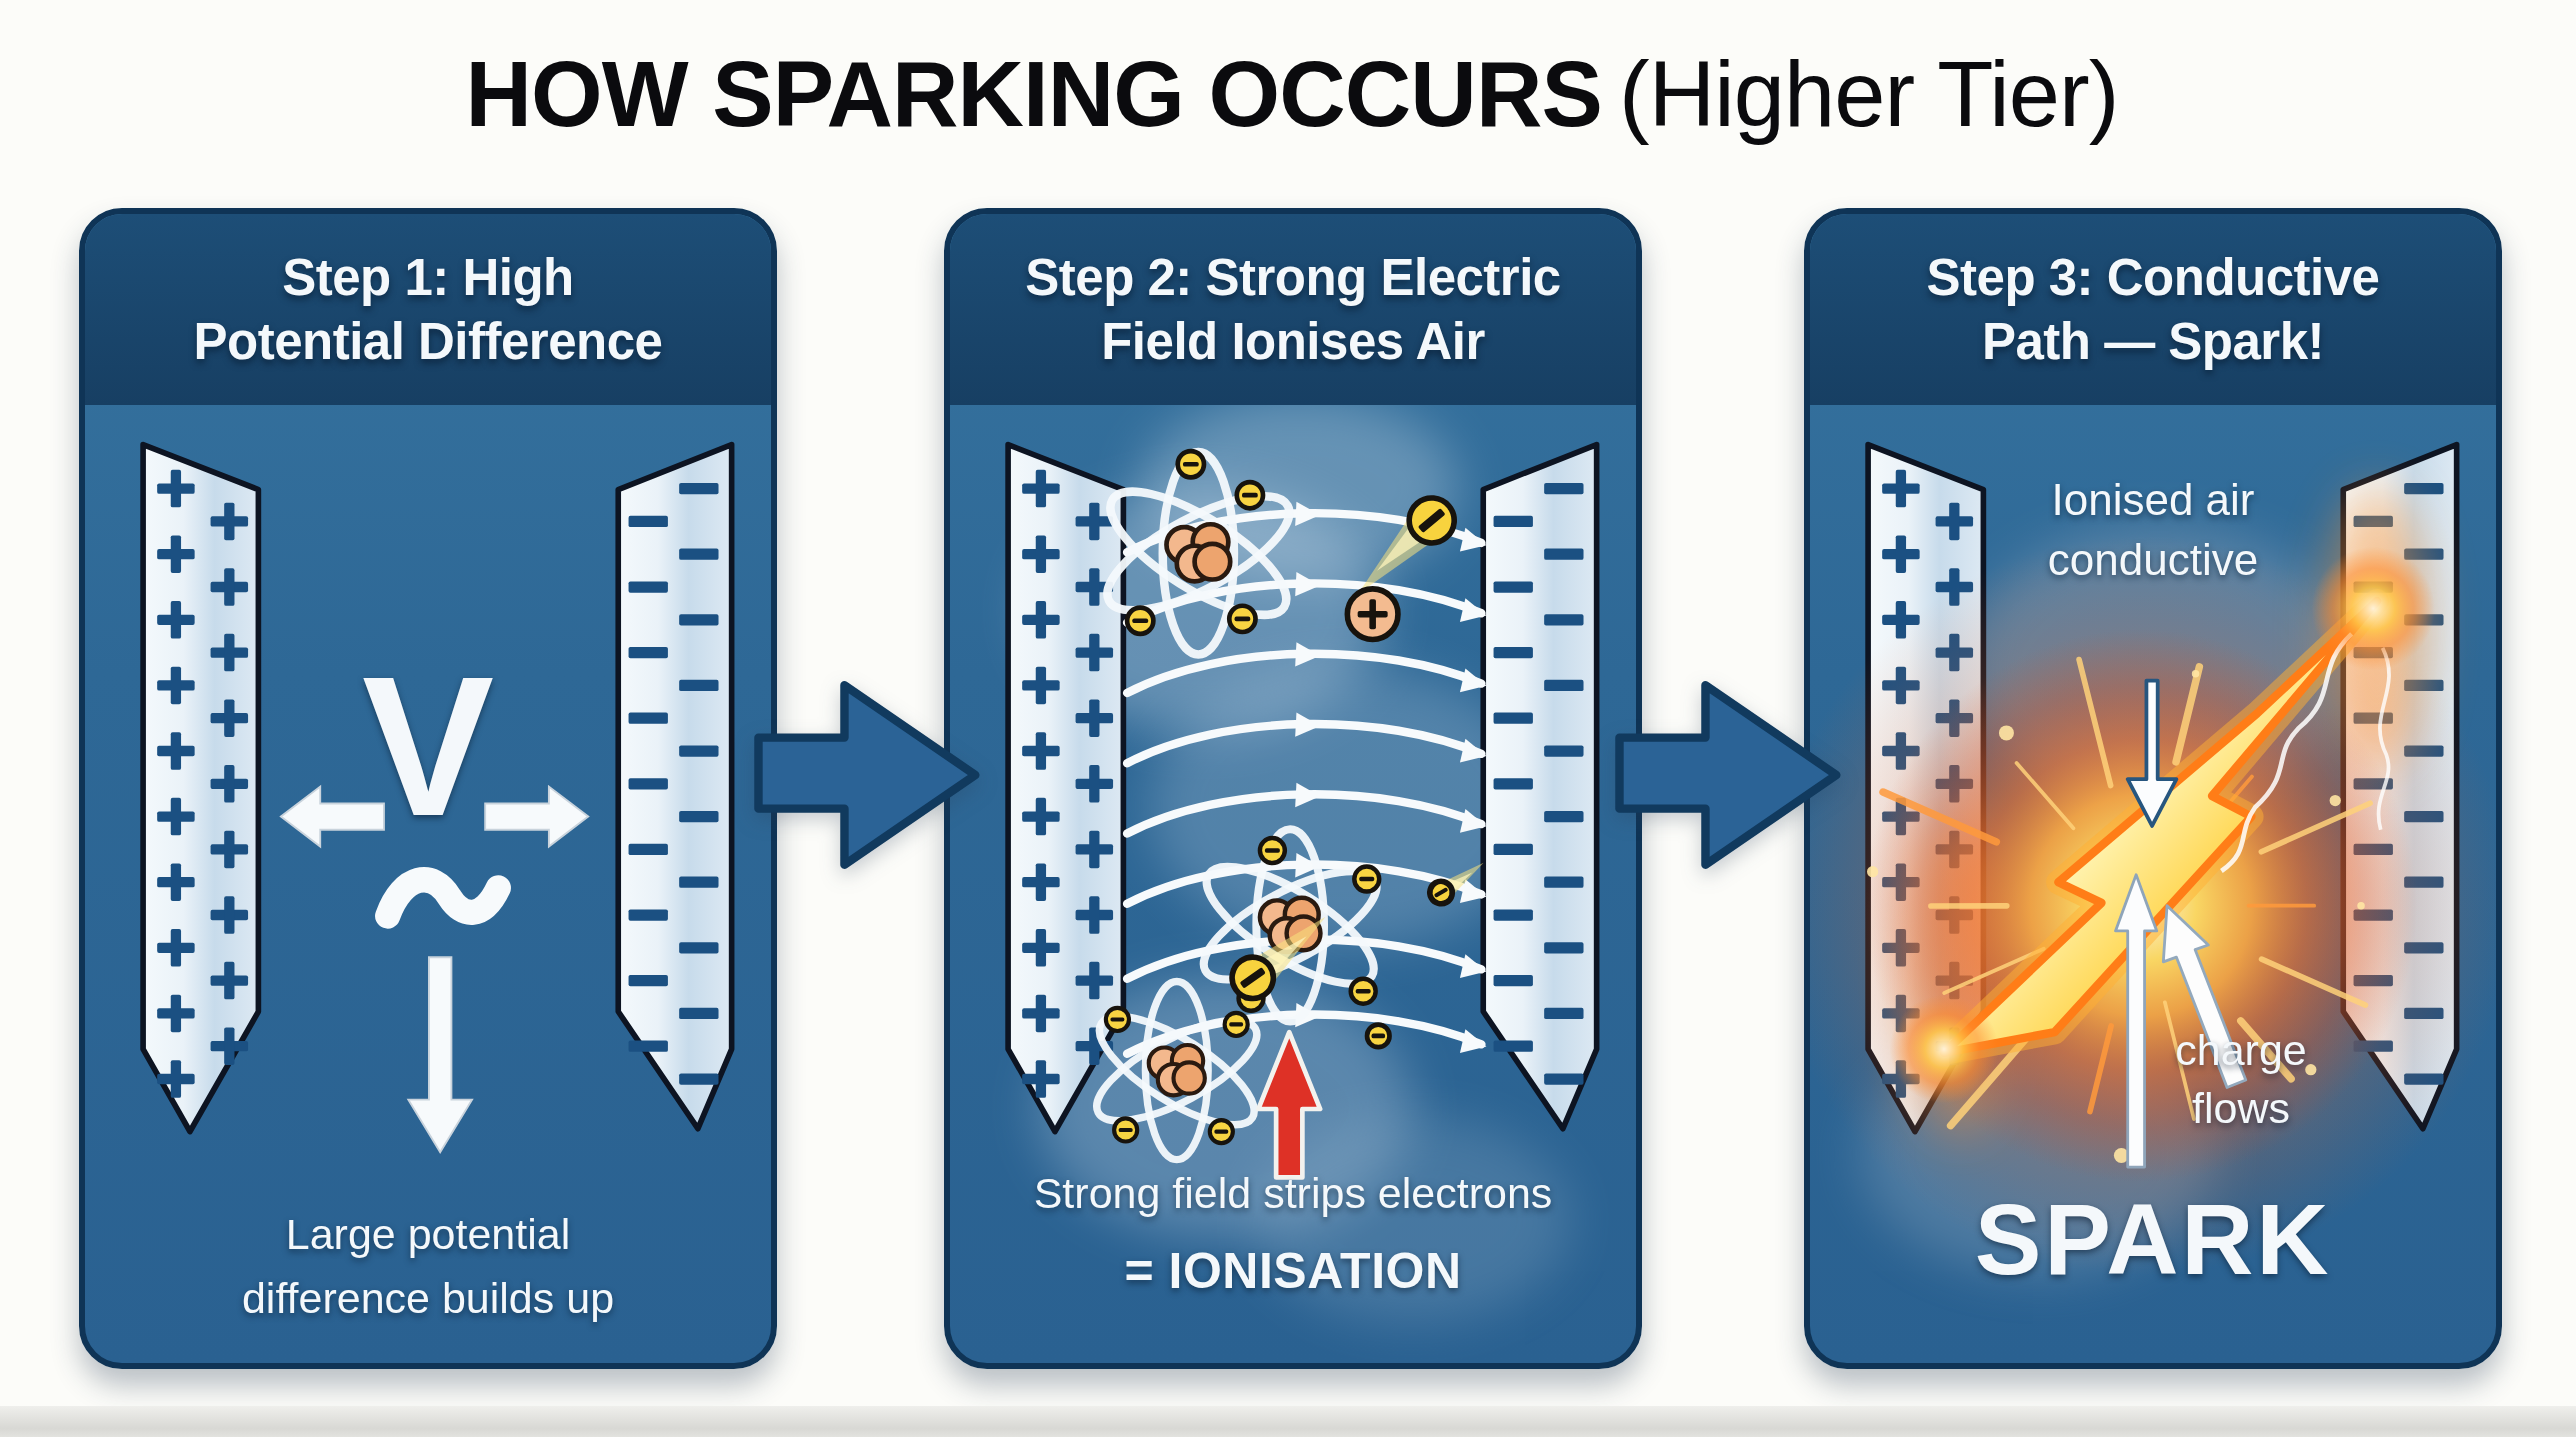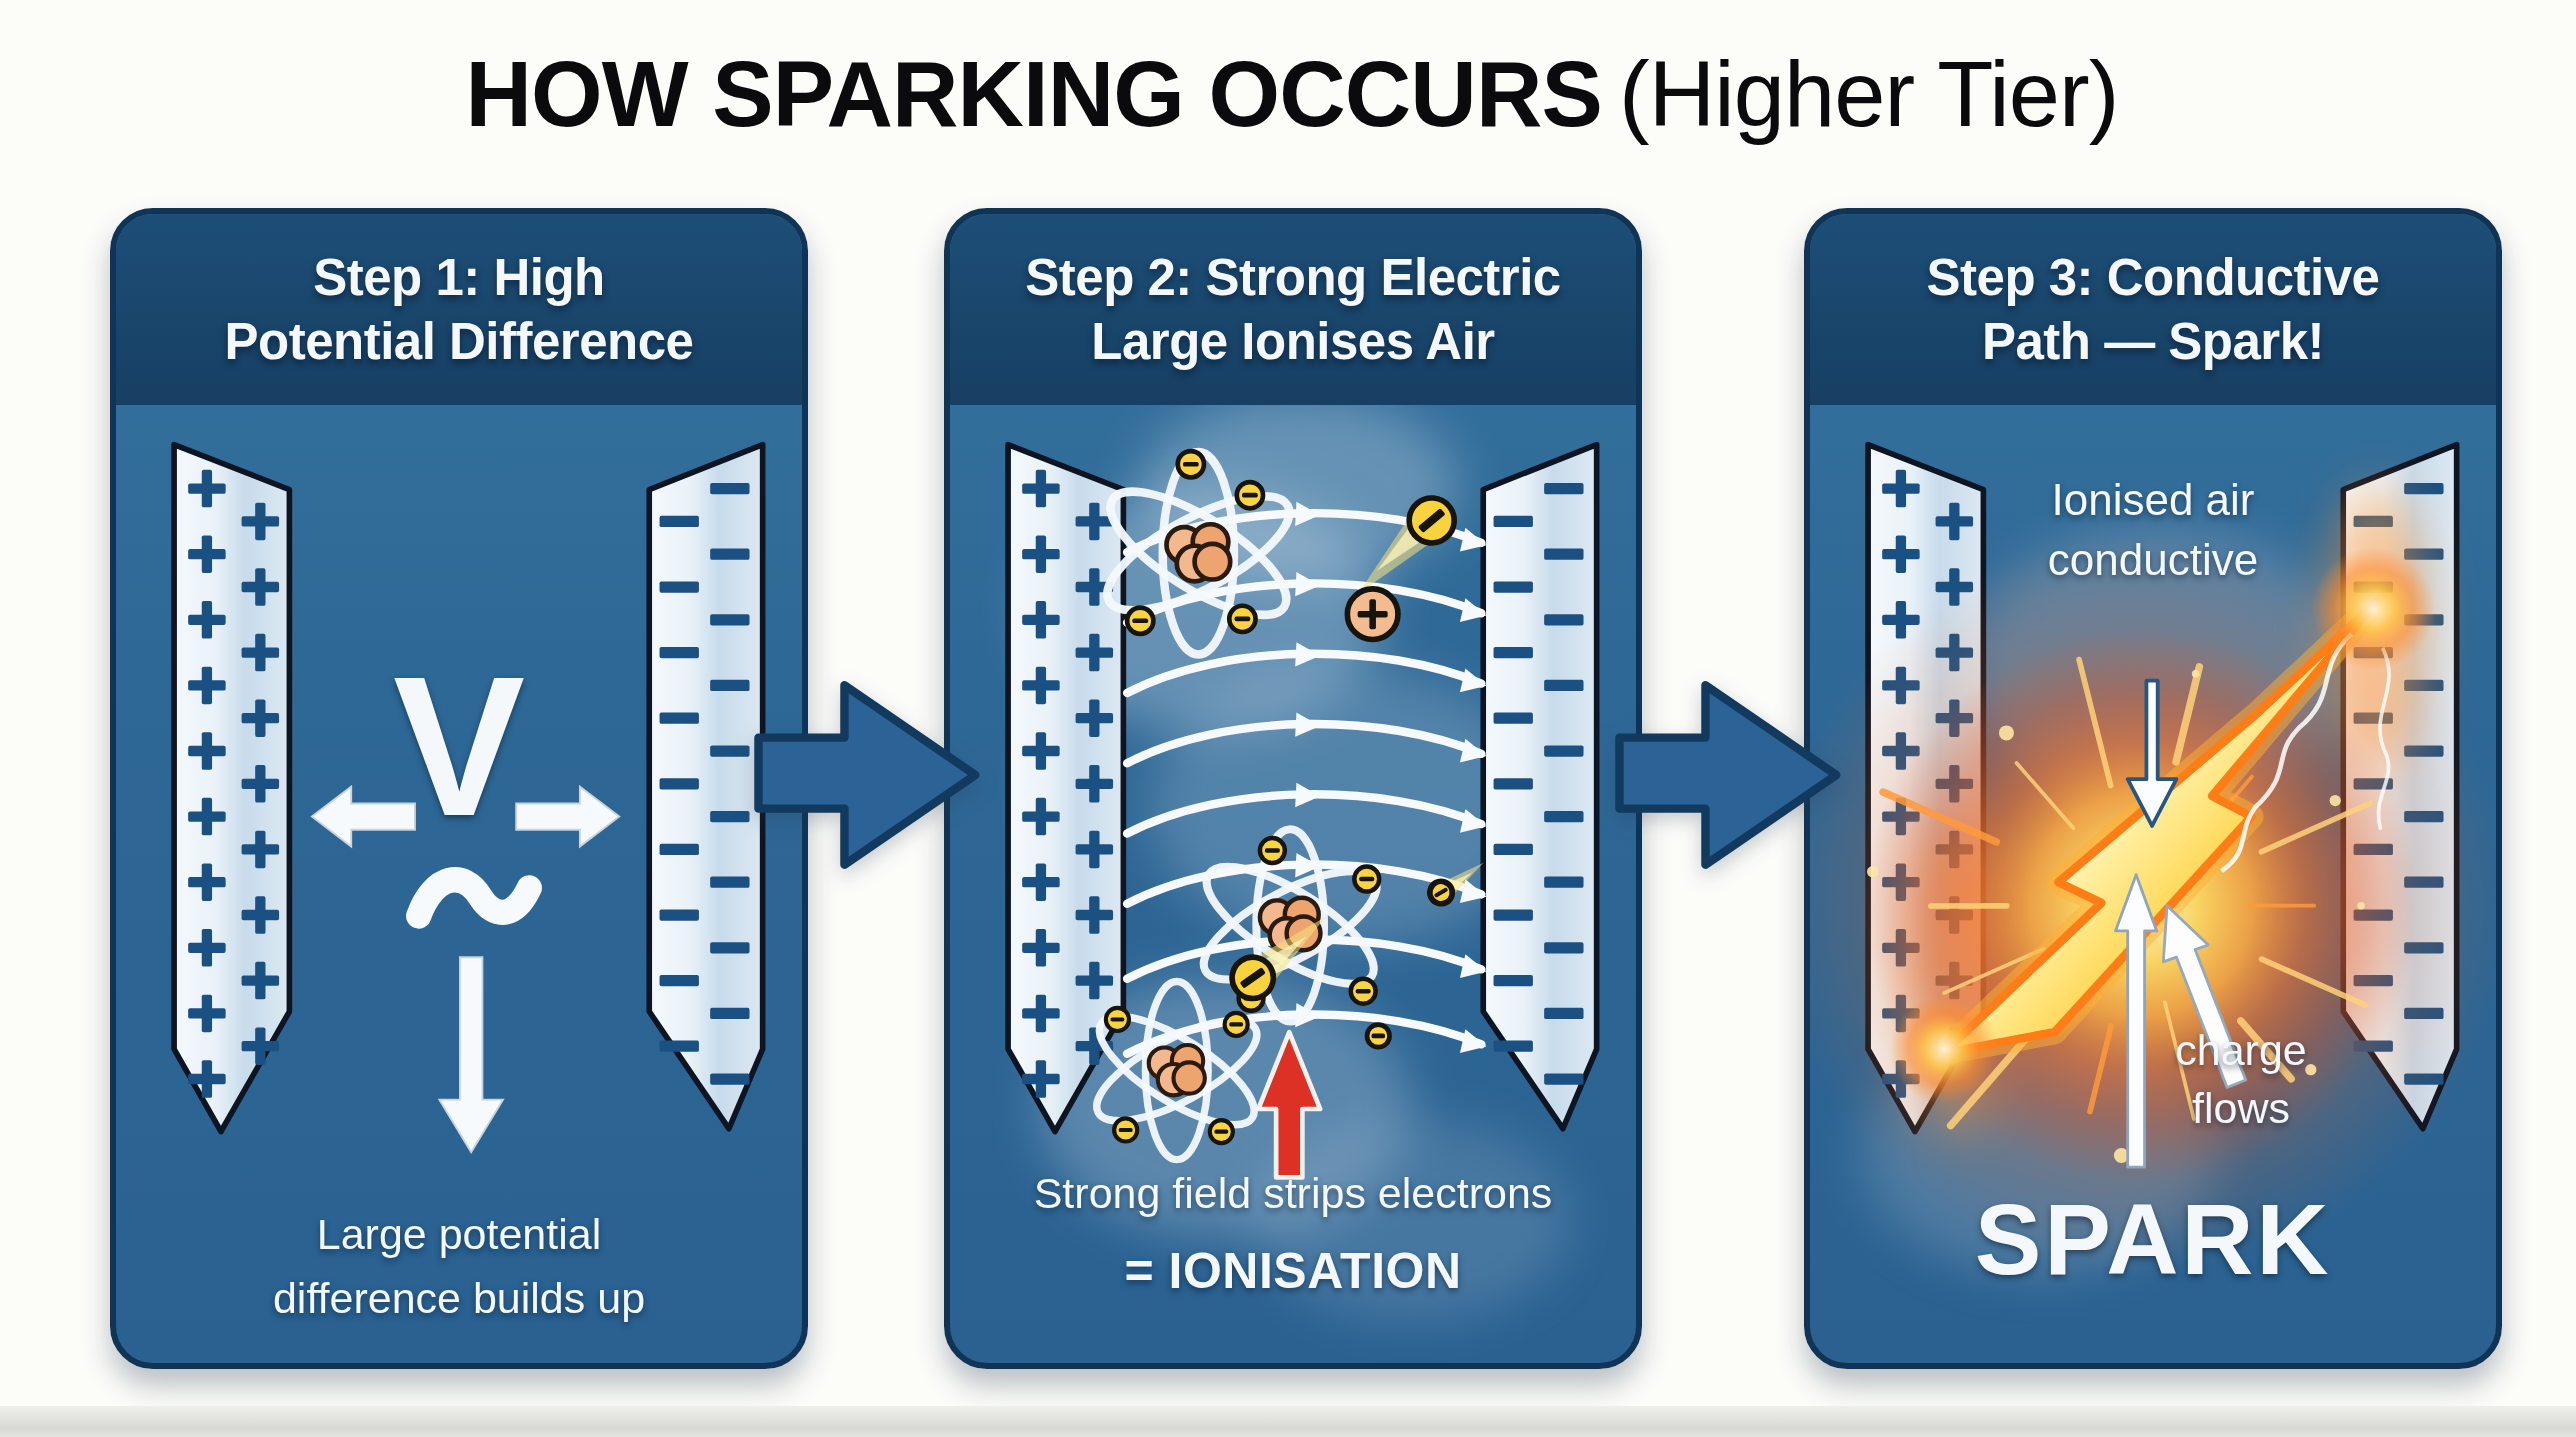--- a/index.html
+++ b/index.html
@@ -7,21 +7,21 @@
         font-family:Liberation Sans, sans-serif;background:#fcfcf9;padding-left:8px;}
   .title{position:absolute;top:43px;left:0;right:0;margin:0;text-align:center;
          font-size:92px;line-height:103px;letter-spacing:-0.9px;color:#0b0b0e;}
   .t-bold{font-weight:700;}
   .t-reg{font-weight:400;margin-left:17px;}
 
   .panel{position:absolute;top:208px;width:698px;height:1161px;box-sizing:border-box;
          background:linear-gradient(180deg,#36739f 0%,#2e6896 40%,#2a6191 100%);
          border:6.6px solid #0f3456;border-radius:43px;overflow:hidden;
          box-shadow:0 17px 28px rgba(35,55,80,.30);}
-  .p1{left:79px;margin-left:31px;} .p2{left:944px;} .p3{left:1804px;}
+  .p1{left:79px;} .p2{left:944px;} .p3{left:1804px;}
 
   .art{position:absolute;inset:0;width:100%;height:100%;z-index:1;}
 
   .phead{position:absolute;top:0;left:0;right:0;height:191px;z-index:3;
          background:linear-gradient(180deg,#1d4e77 0%,#173f63 100%);
          display:flex;flex-direction:column;justify-content:center;align-items:center;
          color:#f4f8fb;font-size:51px;font-weight:700;line-height:64px;letter-spacing:-0.5px;
          text-shadow:0 3.7px 7.5px rgba(4,18,36,.55);}
 
   .overlay{position:absolute;left:0;right:0;z-index:4;text-align:center;color:#f4f8fb;
@@ -325,21 +325,21 @@
         <rect x="456.8" y="881.5" width="14.399999999999999" height="5" rx="2" fill="#17130d"></rect>
         <g>
           <circle cx="458" cy="434" r="27" fill="#f3bb90" stroke="#17130d" stroke-width="6"></circle>
           <rect x="442" y="430.5" width="32" height="7" rx="2" fill="#17130d"></rect>
           <rect x="454.5" y="418" width="7" height="32" rx="2" fill="#17130d"></rect>
         </g>
         <polygon points="369,880 402,962 383,962 383,1035 355,1035 355,962 336,962" fill="#de3126" stroke="#f3f2ee" stroke-width="5" stroke-linejoin="round"></polygon>
       </svg>
     <div class="phead">
       <div>Step 2: Strong Electric</div>
-      <div>Large Ionises Air</div>
+      <div>Field Ionises Air</div>
     </div>
     <div class="overlay cap cap2">
       <div>Strong field strips electrons</div>
       <div class="cap-strong">= IONISATION</div>
     </div>
   </section>
 
   <section class="panel p3">
     <svg id="art3" class="art" viewBox="7 7 732 1226">
         <defs>

